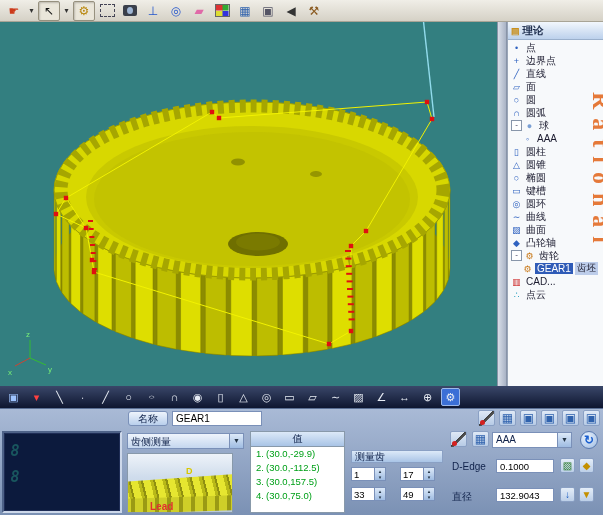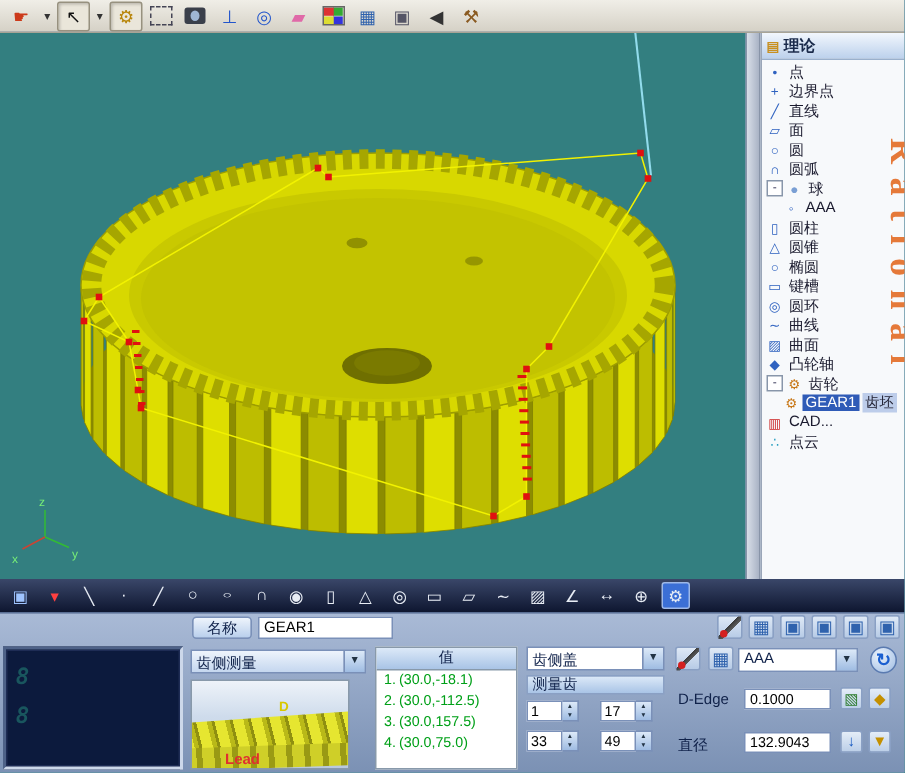--- a/index.html
+++ b/index.html
@@ -349,41 +349,37 @@
       <div class="pv-front"></div>
       <div class="pv-d">D</div>
       <div class="pv-lead">Lead</div>
     </div>
 
     <div class="val-table">
       <div class="vt-header">值</div>
       <div id="vtRows">
           <div class="vt-row">
             <span class="vt-num">1.</span>
-            <span>(30.0,-18.1)</span>
+            <span>(30.0,-29.9)</span>
           </div>
           <div class="vt-row">
             <span class="vt-num">2.</span>
             <span>(30.0,-112.5)</span>
           </div>
           <div class="vt-row">
             <span class="vt-num">3.</span>
             <span>(30.0,157.5)</span>
           </div>
           <div class="vt-row">
             <span class="vt-num">4.</span>
             <span>(30.0,75.0)</span>
           </div>
         </div>
     </div>
 
-    <div class="dd white col4-dd">
-      <span class="txt">齿侧盖</span>
-      <span class="btn">▼</span>
-    </div>
     <div class="bar-label">测量齿</div>
     <div class="teeth-grid" id="teethGrid">
         <div class="spin-cell">
           <input value="1" style="">
           <div class="spin">
             <span>▴</span>
             <span>▾</span>
           </div>
         </div>
         <div class="spin-cell">

